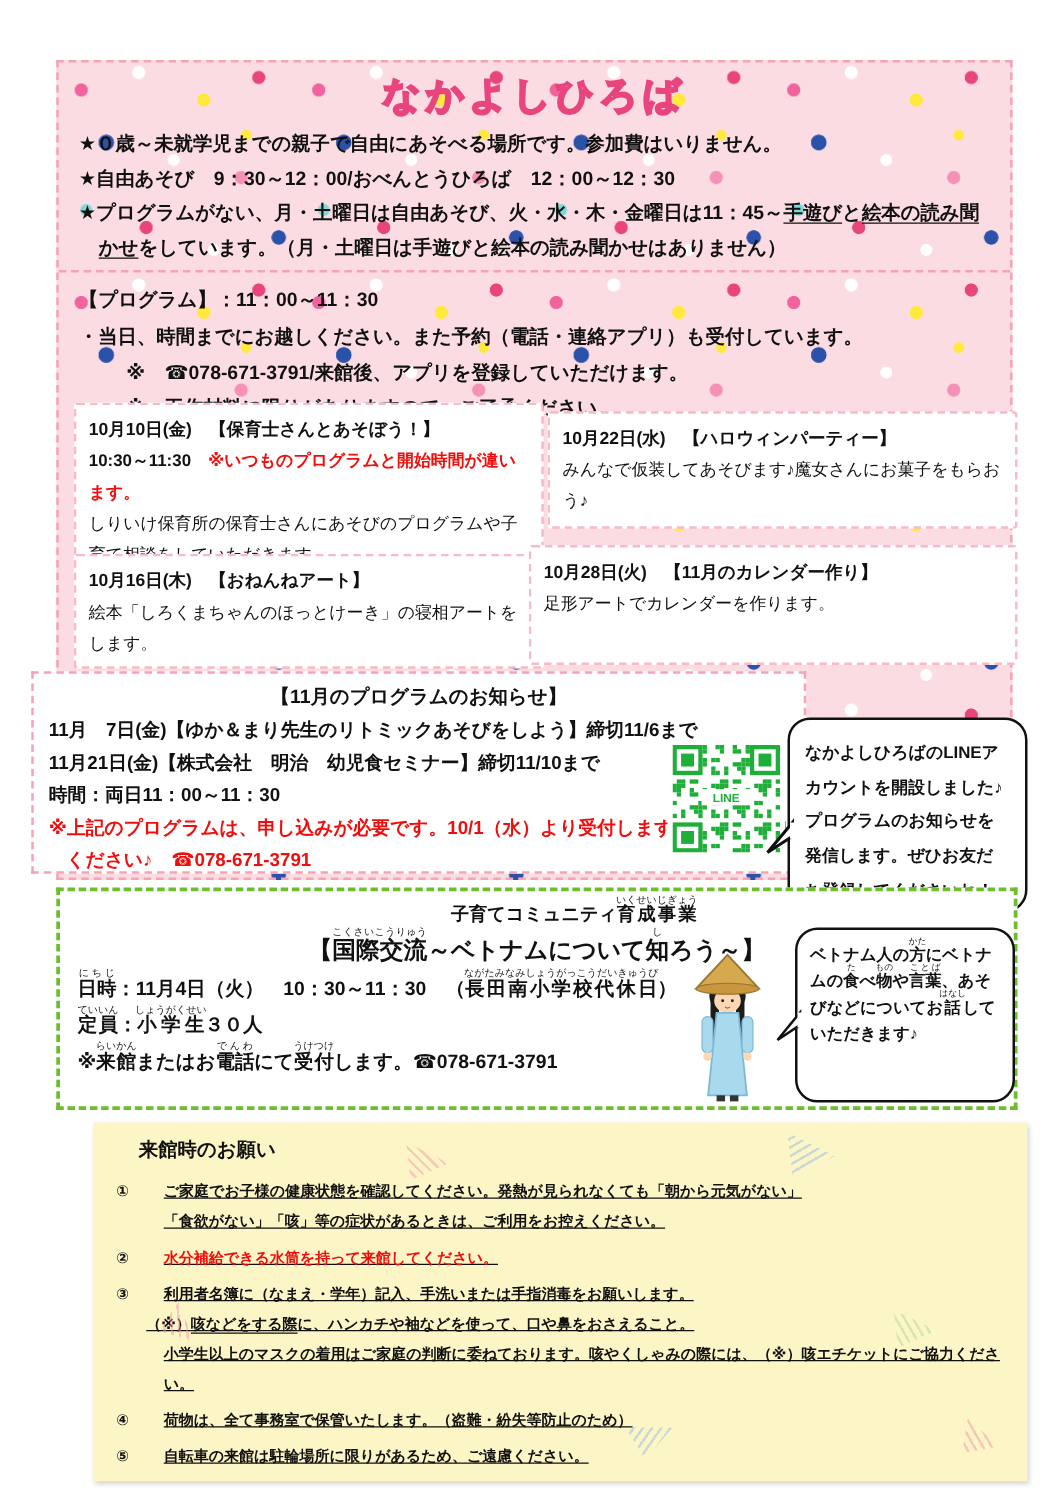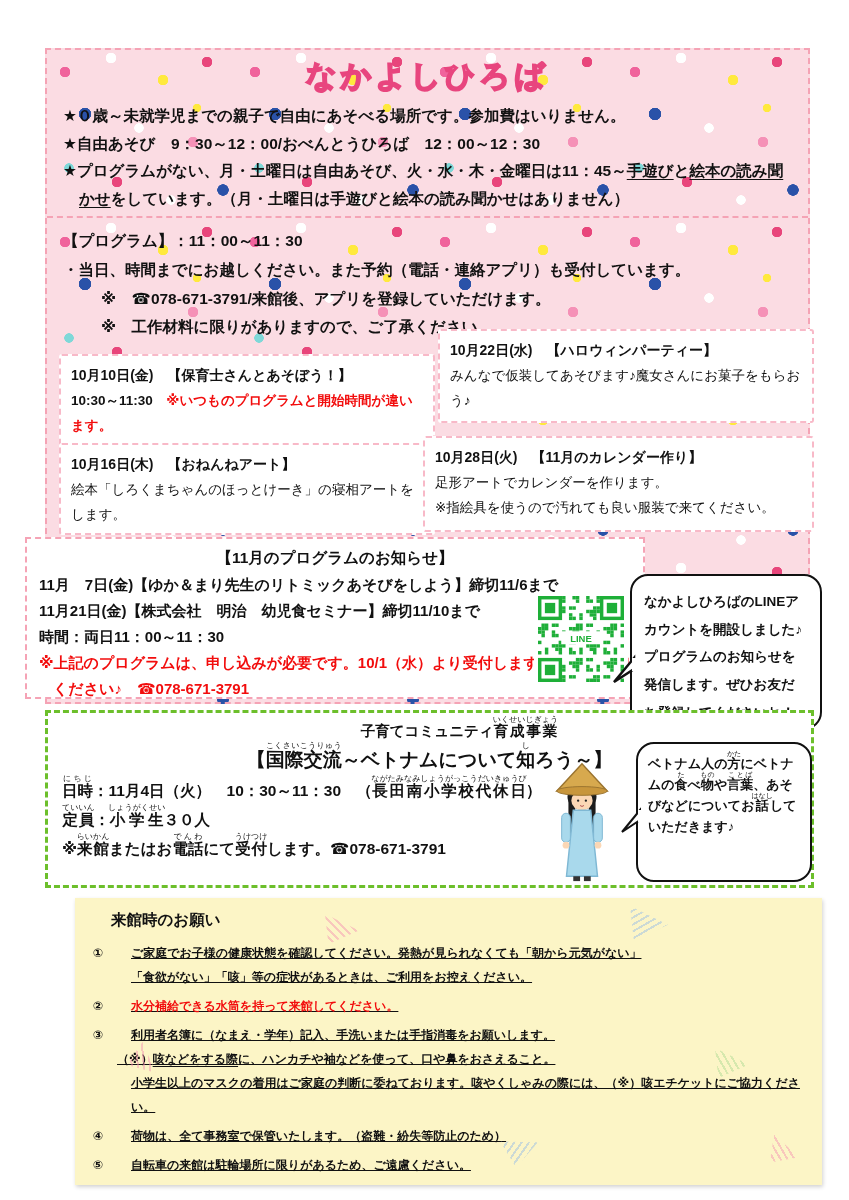--- a/index.html
+++ b/index.html
@@ -31,21 +31,21 @@
   .divider{margin-top:4px;border-top:2px dashed #f5a3b5;}
   .program-section{padding:9px 16px 0;font-size:15.5px;font-weight:700;line-height:1.85;}
   .program-note{padding-left:38px;}
 
   .event-box{position:absolute;background:#fff;border:2px dashed #f8b9c8;border-radius:3px;
     padding:7px 10px 5px;font-size:13.5px;line-height:1.85;}
   .event-box .head{font-weight:800;font-size:14px;}
   .event-box .time{font-weight:800;}
   .event-box .warn{color:#f20d0d;font-weight:800;}
   .event-box .body{font-weight:500;}
-  #event1{left:12px;top:272px;width:352px;min-height:92px;margin-top:32px;}
+  #event1{left:12px;top:272px;width:352px;min-height:92px;}
   #event2{left:391px;top:279px;width:352px;min-height:78px;}
   #event3{left:12px;top:393px;width:352px;min-height:72px;}
   #event4{left:376px;top:386px;width:367px;min-height:80px;}
 
   
   .november-box{position:absolute;left:25px;top:537px;width:592px;height:146px;background:#fff;
     border:2px dashed #f5a3b5;padding:6px 12px;font-size:15px;font-weight:800;line-height:1.74;white-space:nowrap;}
   .november-title{text-align:center;font-size:15.5px;}
   .november-warn{color:#f20d0d;white-space:normal;padding-left:14px;text-indent:-14px;}
 
@@ -120,21 +120,20 @@
     </div>
 
     <div class="event-box" id="event3">
       <div class="head"><span>10月16日(木)</span>　<span>【おねんねアート】</span></div>
       <div class="body">絵本「しろくまちゃんのほっとけーき」の寝相アートをします。</div>
     </div>
 
     <div class="event-box" id="event4">
       <div class="head"><span>10月28日(火)</span>　<span>【11月のカレンダー作り】</span></div>
       <div class="body">足形アートでカレンダーを作ります。</div>
-      <div class="body">※指絵具を使うので汚れても良い服装で来てください。</div>
     </div>
   </div>
 
   <div class="november-box">
     <div class="november-title">【11月のプログラムのお知らせ】</div>
     <div>11月　7日(金)【ゆか＆まり先生のリトミックあそびをしよう】締切11/6まで</div>
     <div>11月21日(金)【株式会社　明治　幼児食セミナー】締切11/10まで</div>
     <div>時間：両日11：00～11：30</div>
     <div class="november-warn">※上記のプログラムは、申し込みが必要です。10/1（水）より受付します。ぜひご参加ください♪　☎078-671-3791</div>
   </div>

